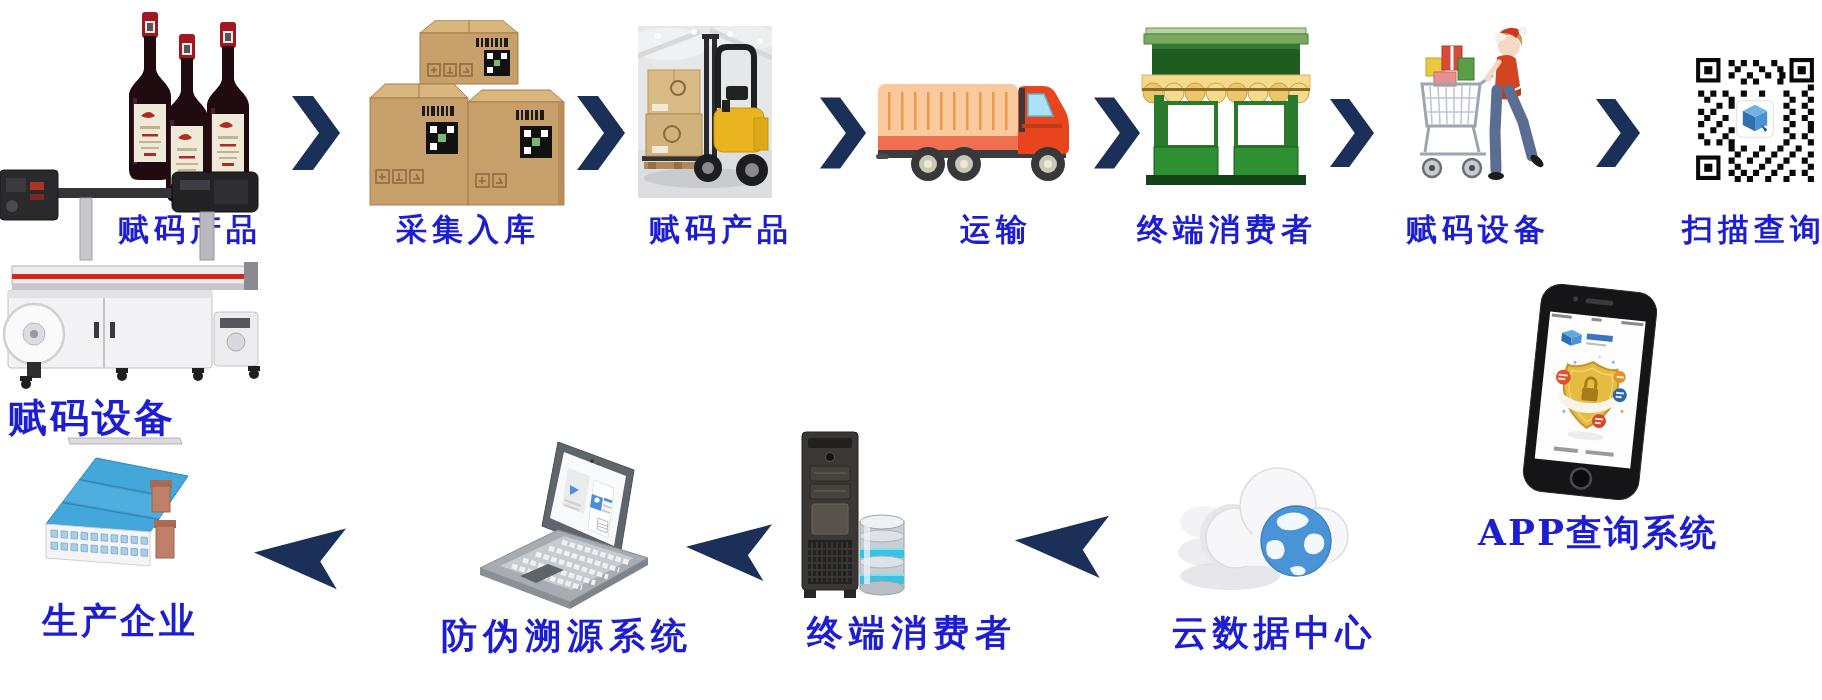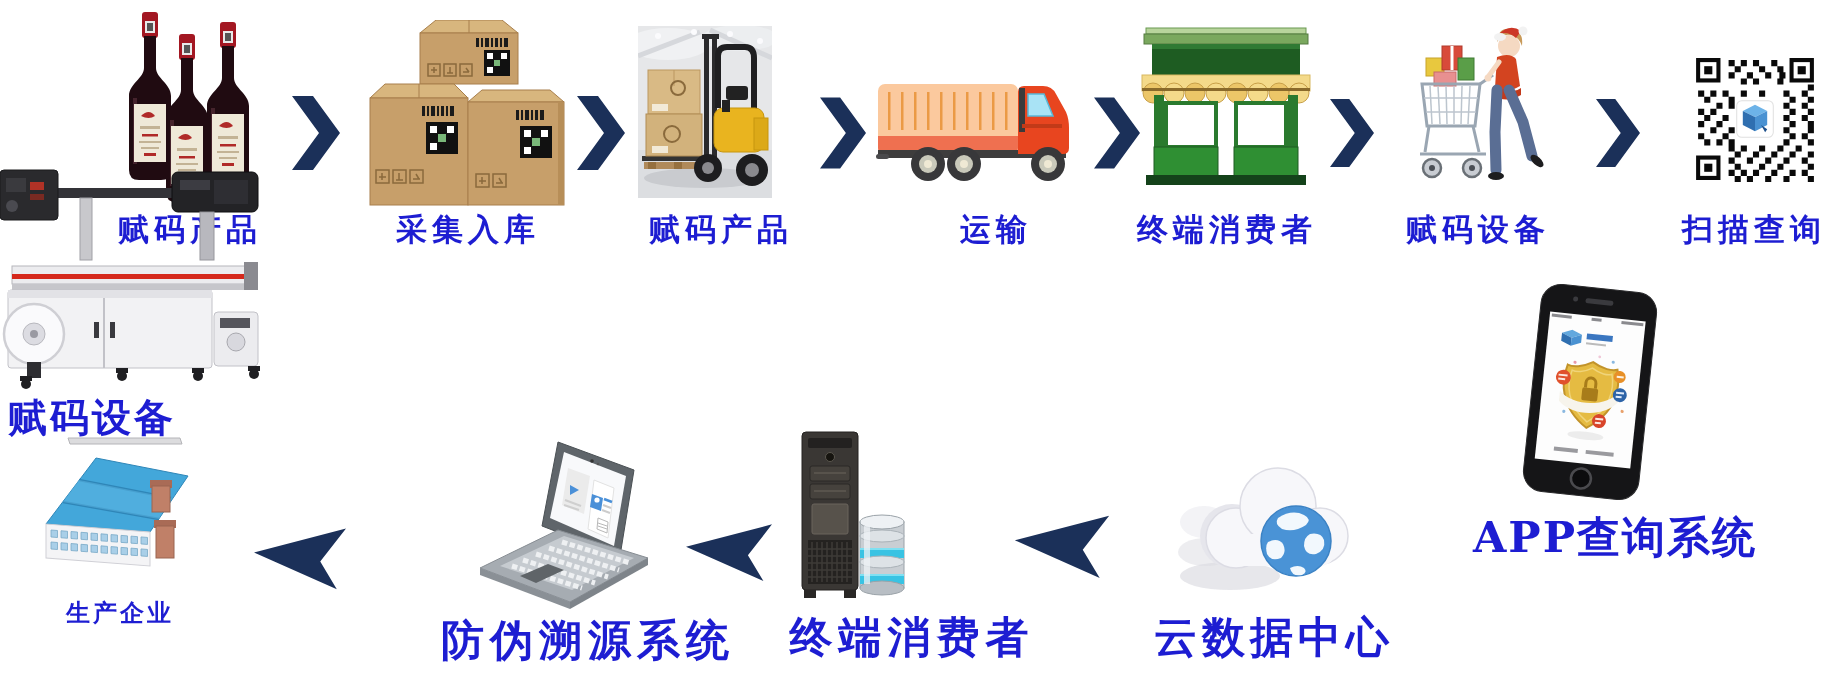--- a/index.html
+++ b/index.html
@@ -6,21 +6,21 @@
   body{width:1822px;height:700px;overflow:hidden;position:relative;
        font-family:"Liberation Sans", sans-serif;}
   #canvas{position:absolute;left:0;top:0;width:1822px;height:700px;background:#ffffff;}
   .icon{position:absolute;}
   .icon svg{display:block;width:100%;height:100%;}
   .arrow{position:absolute;}
   .arrow svg{display:block;width:100%;height:100%;}
   .lbl{position:absolute;color:#1d1dd2;font-weight:700;text-align:center;
        white-space:nowrap;font-family:"DejaVu Serif","Liberation Serif",serif;}
   .lbl.top{font-size:31px;letter-spacing:5px;top:209px;width:200px;}
-  .lbl.bot{font-size:43px;letter-spacing:6px;width:250px;}
+  .lbl.bot{font-size:36px;letter-spacing:6px;width:250px;}
 </style>
 </head>
 <body>
 
 <div id="canvas">
 
   <div>
     <div class="icon" style="left:110px;top:4px;width:154px;height:198px">
       <svg viewBox="0 0 154 198">
         <defs>
@@ -459,21 +459,21 @@
               <rect x="53" y="107" width="6.5" height="7"></rect>
               <rect x="63" y="107" width="6.5" height="7"></rect>
               <rect x="73" y="107" width="6.5" height="7"></rect>
               <rect x="83" y="107" width="6.5" height="7"></rect>
               <rect x="93" y="107" width="6.5" height="7"></rect>
               <rect x="103" y="107" width="6.5" height="7"></rect>
           </g>
         </g>
       </svg>
     </div>
-    <div class="lbl" style="left:20px;top:597px;width:200px;font-size:24px;letter-spacing:3px">生产企业</div>
+    <div class="lbl" style="left:20px;top:597px;width:200px;font-size:36px;letter-spacing:3px">生产企业</div>
   </div>
 
   <div class="arrow" style="left:254px;top:524px;width:92px;height:66px">
     <svg viewBox="0 0 100 70">
         <polygon points="0,30 100,4 72,40 90,70" fill="#1b3059"></polygon>
       </svg>
   </div>
 
   <div>
     <div class="icon" style="left:462px;top:438px;width:198px;height:172px">

